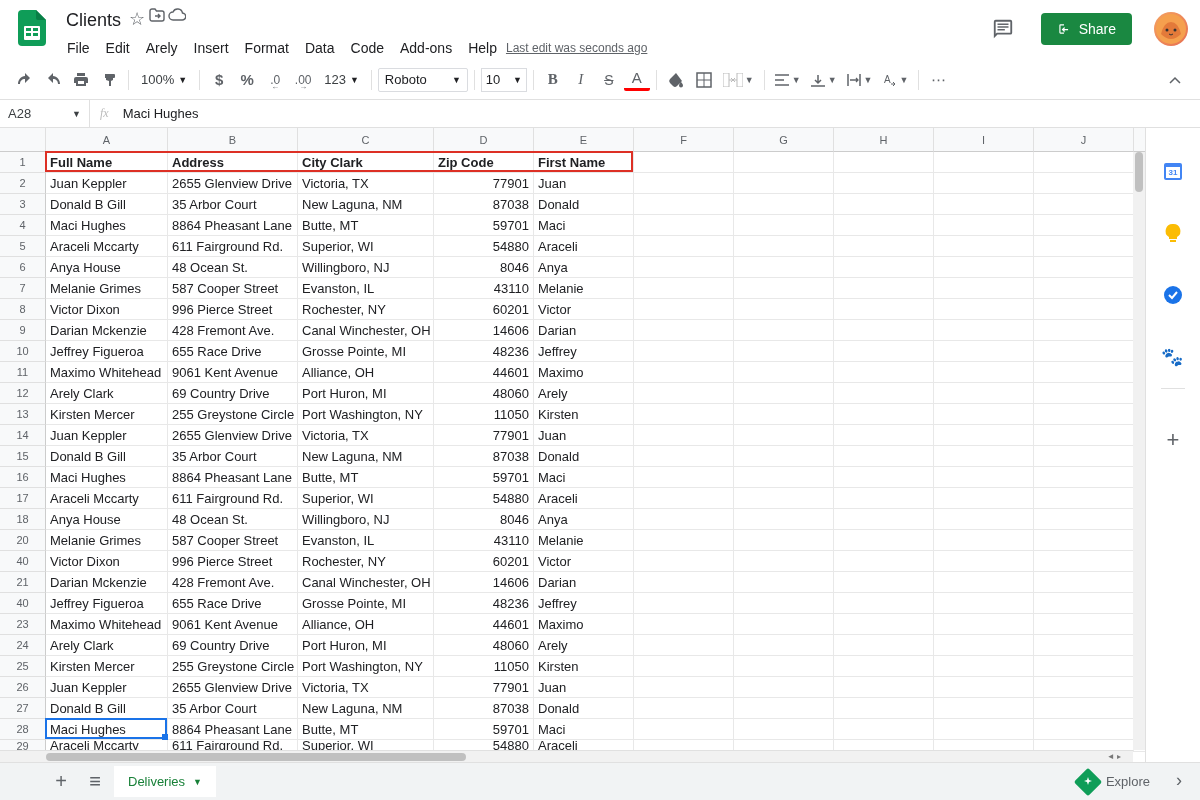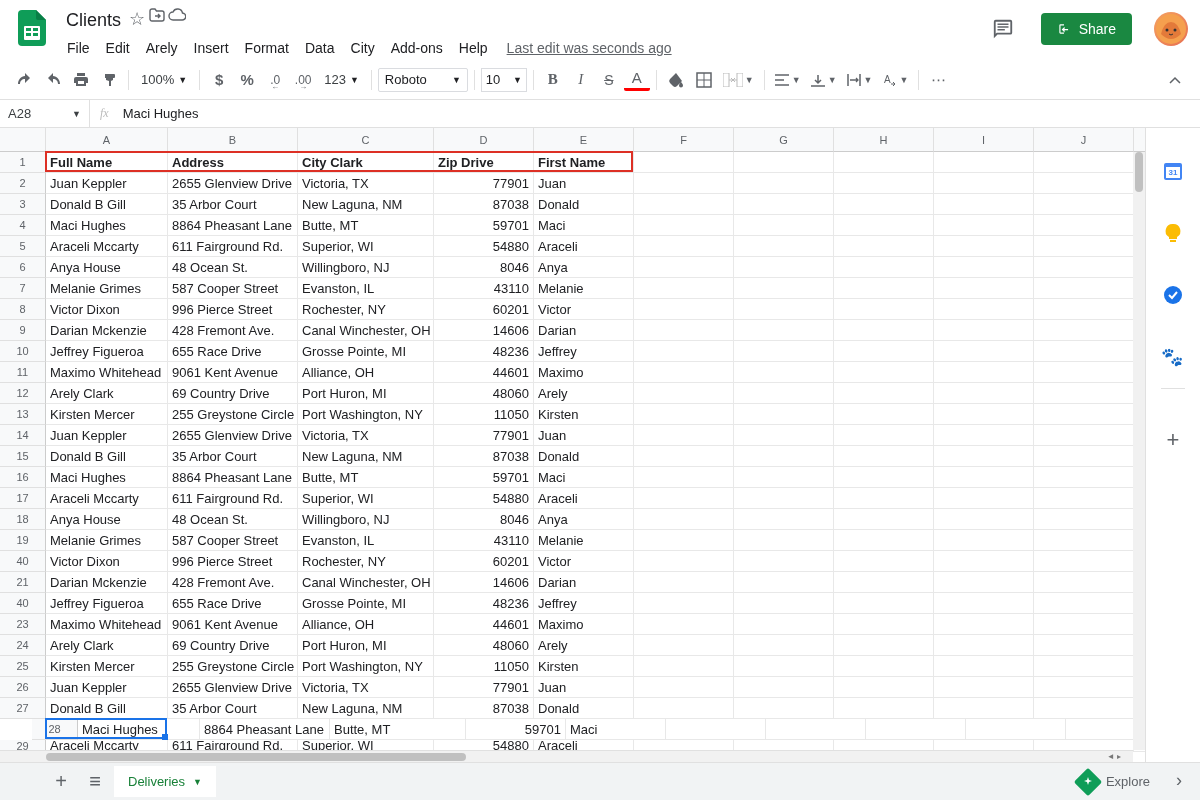--- a/index.html
+++ b/index.html
@@ -7,21 +7,21 @@
 
 .header { display: flex; align-items: flex-start; padding: 8px 12px 0 12px; }
 .logo { width: 40px; height: 40px; display: flex; align-items: center; justify-content: center; margin-right: 8px; }
 .logo-svg { width: 28px; height: 36px; }
 .title-area { flex: 1; }
 .title-row { display: flex; height: 24px; }
 .doc-title { font-size: 18px; color: #202124; padding: 2px 6px; }
 .title-icon { color: #5f6368; font-size: 18px; cursor: pointer; width: 20px; display: inline-flex; justify-content: center; }
 .menus { display: flex; gap: 2px; margin-top: 4px; align-items: center; }
 .menu-item { padding: 4px 7px; font-size: 14px; color: #202124; cursor: pointer; border-radius: 4px; }
-.last-edit { color: #5f6368; text-decoration: underline; font-size: 14px; margin-left: 10px; cursor: pointer; }
+.last-edit { color: #5f6368; text-decoration: underline; font-size: 12px; cursor: pointer; }
 .header-right { display: flex; align-items: center; gap: 22px; padding-top: 4px; }
 .icon-btn-h { width: 32px; height: 32px; display: flex; align-items: center; justify-content: center; color: #5f6368; cursor: pointer; border-radius: 50%; }
 .share-btn { background: #1a8841; color: white; border: none; padding: 8px 16px; border-radius: 4px; font-size: 14px; font-weight: 500; cursor: pointer; display: flex; align-items: center; gap: 8px; }
 .avatar { width: 34px; height: 34px; border-radius: 50%; background: linear-gradient(135deg, #f4a261, #e76f51); cursor: pointer; display:flex; align-items:center; justify-content:center; }
 
 .toolbar { display: flex; align-items: center; padding: 4px 12px; border-bottom: 1px solid #e0e0e0; gap: 2px; height: 40px; }
 .tb-btn { min-width: 26px; height: 26px; display: inline-flex; align-items: center; justify-content: center; color: #5f6368; cursor: pointer; border-radius: 2px; padding: 0 4px; font-size: 15px; position:relative; }
 .tb-sep { width: 1px; height: 20px; background: #e0e0e0; margin: 0 4px; }
 .tb-text { font-size: 13px; color: #3c4043; }
 .zoom-box { display: flex; align-items: center; gap: 4px; padding: 0 6px; cursor: pointer; }
@@ -99,21 +99,21 @@
           </svg>
         </span>
     </div>
     <div class="menus" id="menus">
         <span class="menu-item">File</span>
         <span class="menu-item">Edit</span>
         <span class="menu-item">Arely</span>
         <span class="menu-item">Insert</span>
         <span class="menu-item">Format</span>
         <span class="menu-item">Data</span>
-        <span class="menu-item">City</span>
+        <span class="menu-item">Code</span>
         <span class="menu-item">Add-ons</span>
         <span class="menu-item">Help</span>
         <span class="last-edit">Last edit was seconds ago</span>
       </div>
   </div>
   <div class="header-right">
     <div class="icon-btn-h">
         <svg width="22" height="22" viewBox="0 0 24 24">
           <path fill="#5f6368" d="M20 2H4a2 2 0 00-2 2v18l4-4h14a2 2 0 002-2V4a2 2 0 00-2-2zm0 14H5.2L4 17.2V4h16v12z"></path>
           <rect x="6" y="6" width="12" height="1.6" fill="#5f6368"></rect>
@@ -274,21 +274,21 @@
           <div class="col-h" style="width: 100px;">H</div>
           <div class="col-h" style="width: 100px;">I</div>
           <div class="col-h" style="width: 100px;">J</div>
           <div class="col-h" style="width: 60px;"></div>
         </div>
         <div class="row row-1" style="height: 21px;">
           <div class="row-h" style="height: 21px;">1</div>
           <div class="cell" style="width: 122px; height: 21px;">Full Name</div>
           <div class="cell" style="width: 130px; height: 21px;">Address</div>
           <div class="cell" style="width: 136px; height: 21px;">City Clark</div>
-          <div class="cell" style="width: 100px; height: 21px;">Zip Drive</div>
+          <div class="cell" style="width: 100px; height: 21px;">Zip Code</div>
           <div class="cell" style="width: 100px; height: 21px;">First Name</div>
           <div class="cell" style="width: 100px; height: 21px;"></div>
           <div class="cell" style="width: 100px; height: 21px;"></div>
           <div class="cell" style="width: 100px; height: 21px;"></div>
           <div class="cell" style="width: 100px; height: 21px;"></div>
           <div class="cell" style="width: 100px; height: 21px;"></div>
           <div class="cell" style="width: 60px; height: 21px;"></div>
         </div>
         <div class="row " style="height: 21px;">
           <div class="row-h" style="height: 21px;">2</div>
@@ -522,21 +522,21 @@
           <div class="cell right" style="width: 100px; height: 21px;">8046</div>
           <div class="cell" style="width: 100px; height: 21px;">Anya</div>
           <div class="cell" style="width: 100px; height: 21px;"></div>
           <div class="cell" style="width: 100px; height: 21px;"></div>
           <div class="cell" style="width: 100px; height: 21px;"></div>
           <div class="cell" style="width: 100px; height: 21px;"></div>
           <div class="cell" style="width: 100px; height: 21px;"></div>
           <div class="cell" style="width: 60px; height: 21px;"></div>
         </div>
         <div class="row " style="height: 21px;">
-          <div class="row-h" style="height: 21px;">19</div>
+          <div class="row-h" style="height: 21px;">20</div>
           <div class="cell" style="width: 122px; height: 21px;">Melanie Grimes</div>
           <div class="cell" style="width: 130px; height: 21px;">587 Cooper Street</div>
           <div class="cell" style="width: 136px; height: 21px;">Evanston, IL</div>
           <div class="cell right" style="width: 100px; height: 21px;">43110</div>
           <div class="cell" style="width: 100px; height: 21px;">Melanie</div>
           <div class="cell" style="width: 100px; height: 21px;"></div>
           <div class="cell" style="width: 100px; height: 21px;"></div>
           <div class="cell" style="width: 100px; height: 21px;"></div>
           <div class="cell" style="width: 100px; height: 21px;"></div>
           <div class="cell" style="width: 100px; height: 21px;"></div>
@@ -647,21 +647,21 @@
           <div class="cell" style="width: 136px; height: 21px;">New Laguna, NM</div>
           <div class="cell right" style="width: 100px; height: 21px;">87038</div>
           <div class="cell" style="width: 100px; height: 21px;">Donald</div>
           <div class="cell" style="width: 100px; height: 21px;"></div>
           <div class="cell" style="width: 100px; height: 21px;"></div>
           <div class="cell" style="width: 100px; height: 21px;"></div>
           <div class="cell" style="width: 100px; height: 21px;"></div>
           <div class="cell" style="width: 100px; height: 21px;"></div>
           <div class="cell" style="width: 60px; height: 21px;"></div>
         </div>
-        <div class="row " style="height: 21px; padding-left: 32px;">
+        <div class="row " style="height: 21px;">
           <div class="row-h" style="height: 21px;">28</div>
           <div class="cell" style="width: 122px; height: 21px;">Maci Hughes</div>
           <div class="cell" style="width: 130px; height: 21px;">8864 Pheasant Lane</div>
           <div class="cell" style="width: 136px; height: 21px;">Butte, MT</div>
           <div class="cell right" style="width: 100px; height: 21px;">59701</div>
           <div class="cell" style="width: 100px; height: 21px;">Maci</div>
           <div class="cell" style="width: 100px; height: 21px;"></div>
           <div class="cell" style="width: 100px; height: 21px;"></div>
           <div class="cell" style="width: 100px; height: 21px;"></div>
           <div class="cell" style="width: 100px; height: 21px;"></div>

